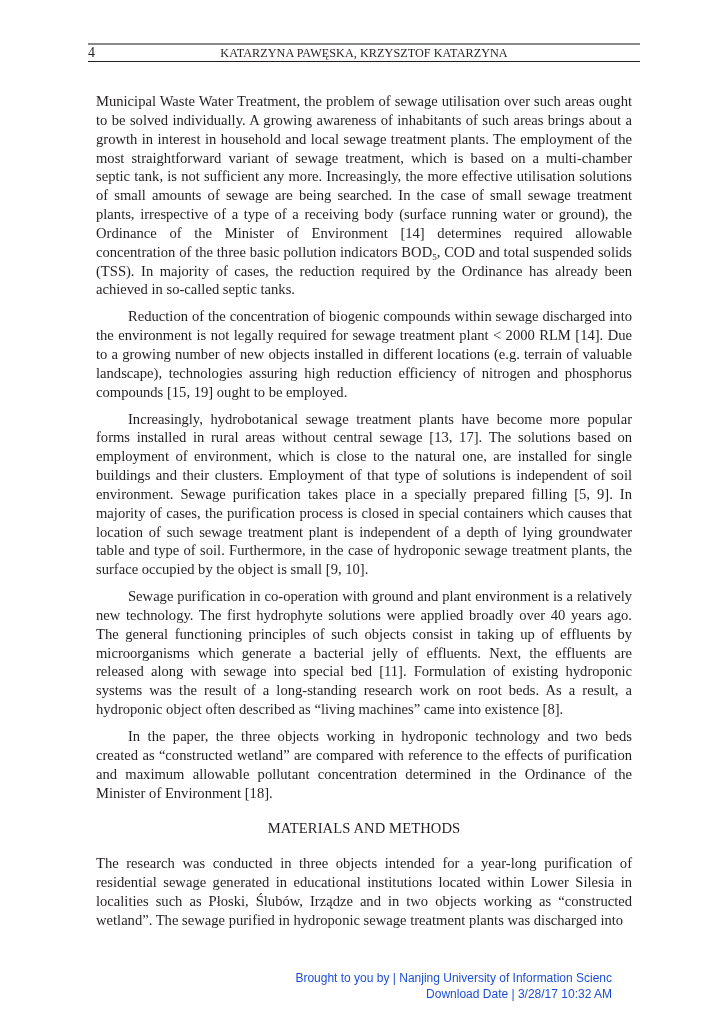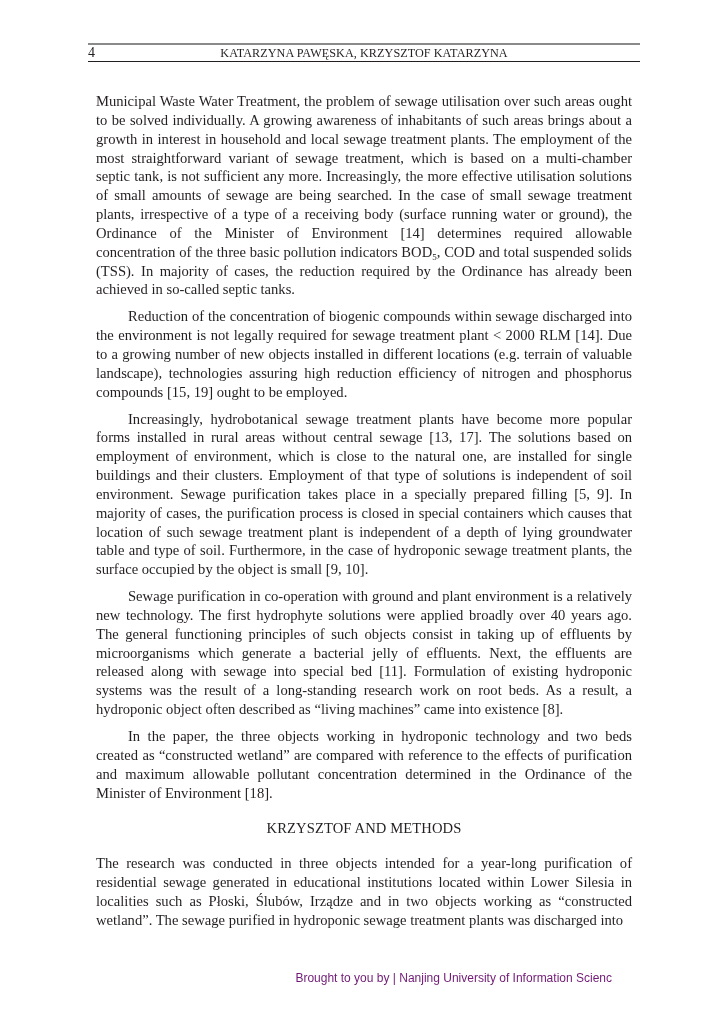--- a/index.html
+++ b/index.html
@@ -87,21 +87,21 @@
       vertical-align: -3px;
       line-height: 0;
     }
     .footer {
       position: absolute;
       right: 115px;
       top: 970px;
       font-family: "Liberation Sans", "DejaVu Sans", sans-serif;
       font-size: 12px;
       line-height: 16px;
-      color: #701a75;
+      color: #1d4ed8;
       text-align: right;
     }
     .footer div {
       white-space: nowrap;
     }
   </style>
 </head>
 <body>
 
 <div class="page">
@@ -119,21 +119,22 @@
 
     <p class="indent">Reduction of the concentration of biogenic compounds within sewage discharged into the environment is not legally required for sewage treatment plant &lt; 2000 RLM [14]. Due to a growing number of new objects installed in different locations (e.g. terrain of valuable landscape), technologies assuring high reduction efficiency of nitrogen and phosphorus compounds [15, 19] ought to be employed.</p>
 
     <p class="indent">Increasingly, hydrobotanical sewage treatment plants have become more popular forms installed in rural areas without central sewage [13, 17]. The solutions based on employment of environment, which is close to the natural one, are installed for single buildings and their clusters. Employment of that type of solutions is independent of soil environment. Sewage purification takes place in a specially prepared filling [5, 9]. In majority of cases, the purification process is closed in special containers which causes that location of such sewage treatment plant is independent of a depth of lying groundwater table and type of soil. Furthermore, in the case of hydroponic sewage treatment plants, the surface occupied by the object is small [9, 10].</p>
 
     <p class="indent">Sewage purification in co-operation with ground and plant environment is a relatively new technology. The first hydrophyte solutions were applied broadly over 40 years ago. The general functioning principles of such objects consist in taking up of effluents by microorganisms which generate a bacterial jelly of effluents. Next, the effluents are released along with sewage into special bed [11]. Formulation of existing hydroponic systems was the result of a long-standing research work on root beds. As a result, a hydroponic object often described as “living machines” came into existence [8].</p>
 
 
     <p class="indent">In the paper, the three objects working in hydroponic technology and two beds created as “constructed wetland” are compared with reference to the effects of purification and maximum allowable pollutant concentration determined in the Ordinance of the Minister of Environment [18].</p>
 
-    <p class="section-heading">KRZYSZTOF AND METHODS</p>
+    <p class="section-heading">MATERIALS AND METHODS</p>
 
     <p>The research was conducted in three objects intended for a year-long purification of residential sewage generated in educational institutions located within Lower Silesia in localities such as Płoski, Ślubów, Irządze and in two objects working as “constructed wetland”. The sewage purified in hydroponic sewage treatment plants was discharged into</p>
   </div>
 </div>
 
 <div class="footer">
   <div>Brought to you by | Nanjing University of Information Scienc</div>
+  <div>Download Date | 3/28/17 10:32 AM</div>
 </div>
 
 </body></html>

